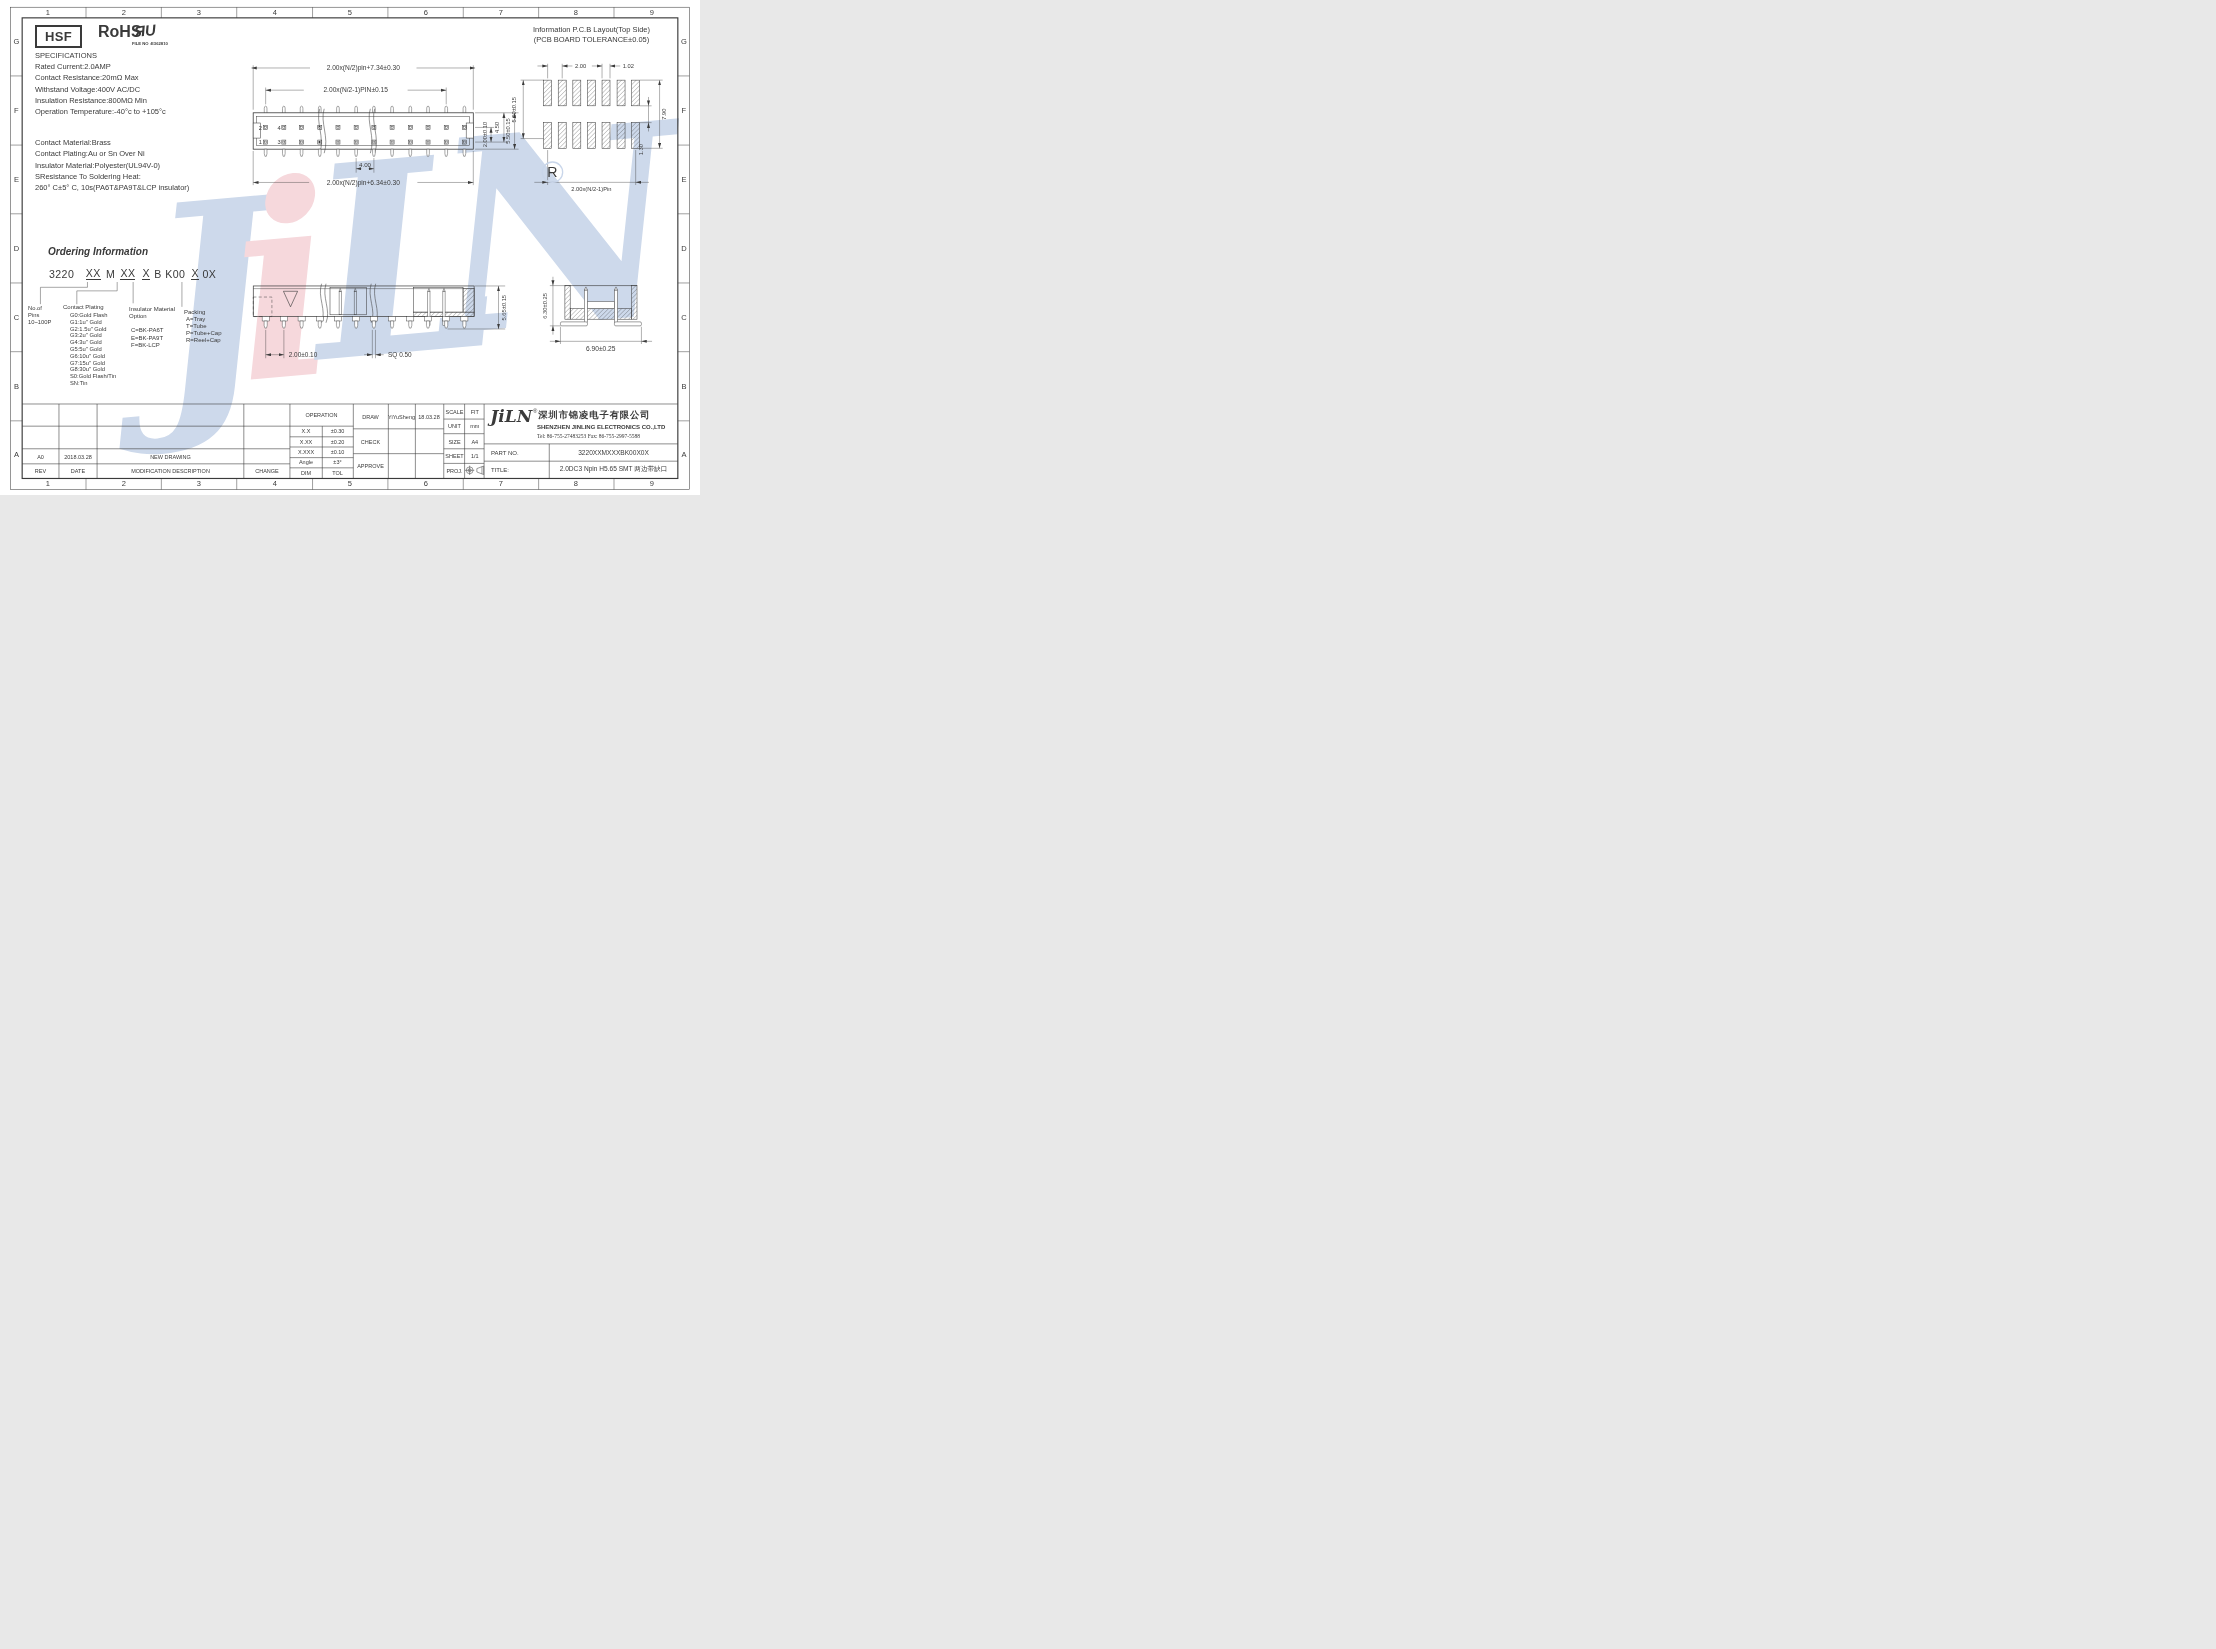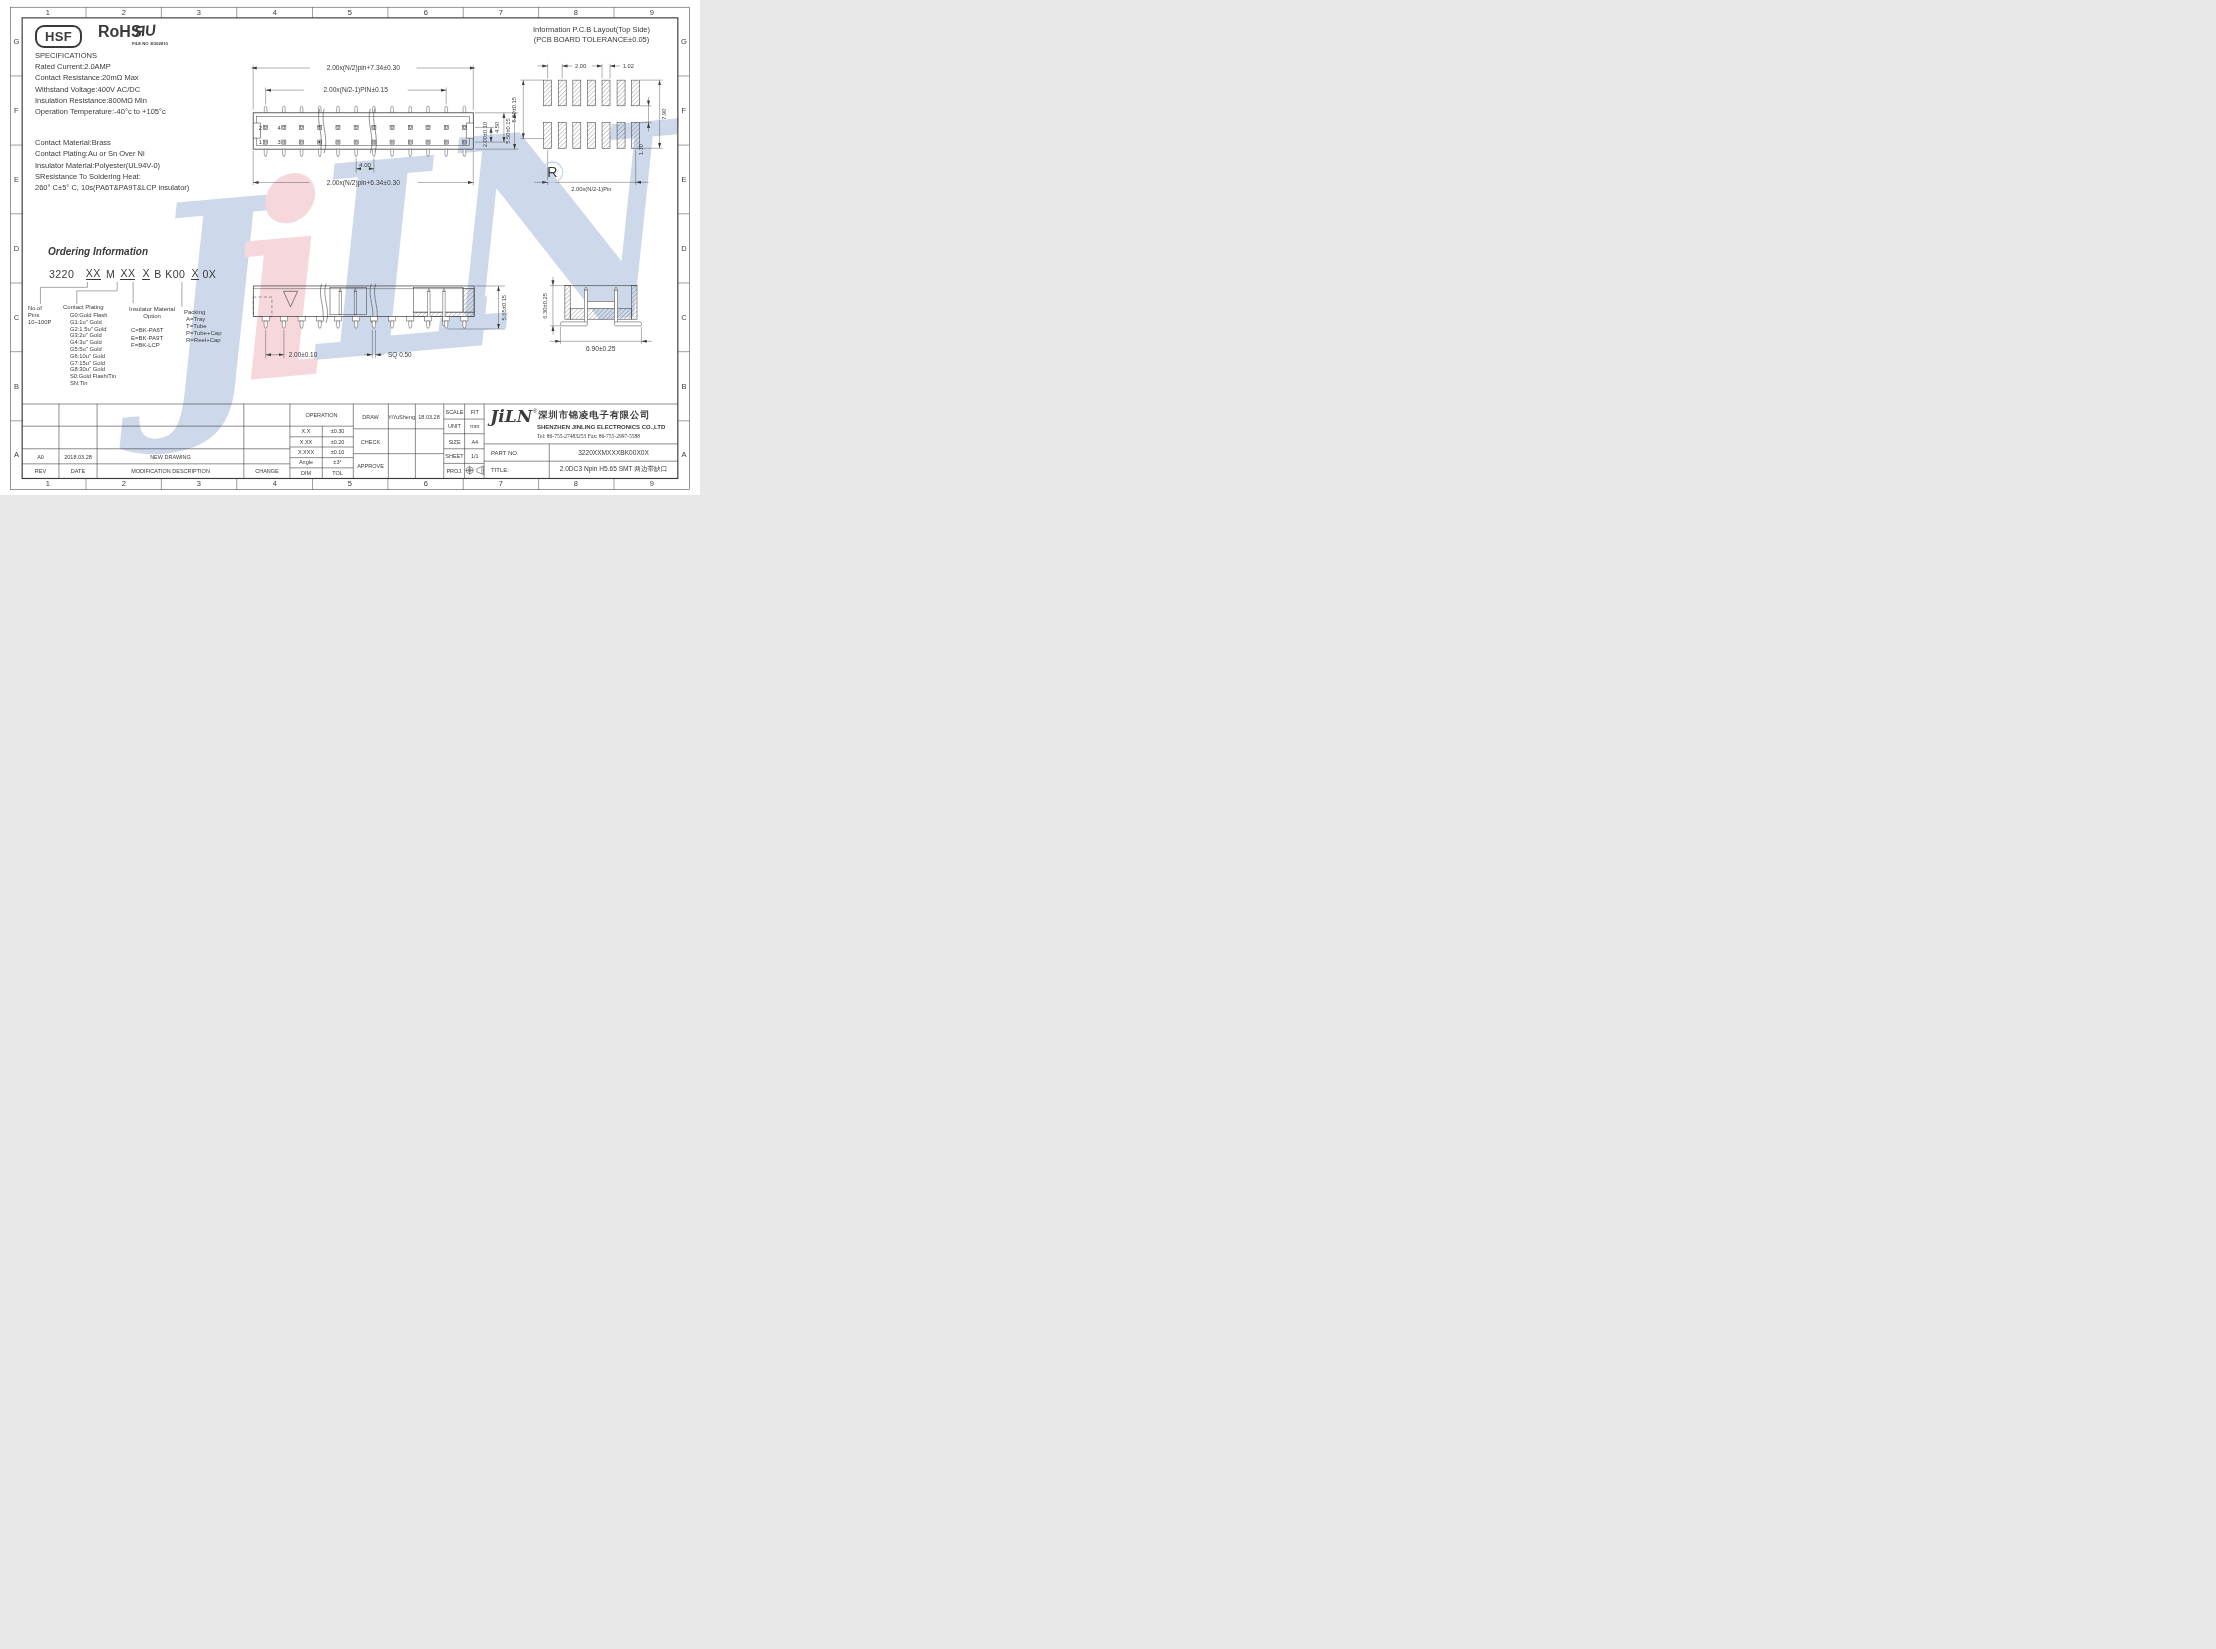--- a/index.html
+++ b/index.html
@@ -1,19 +1,19 @@
 <!DOCTYPE html>
 <html style="font-size:7px"><head>
 <meta charset="utf-8">
 <style>
   html,body{margin:0;padding:0;background:#e8e8e8;}
   #canvas{position:relative;width:700px;height:495px;background:#ffffff;overflow:hidden;
           font-family:"Liberation Sans",sans-serif;color:#3a3a3a;}
   .abs{position:absolute;}
-  .ctr{display:flex;align-items:center;justify-content:center;text-align:center;border-radius:9px;}
+  .ctr{display:flex;align-items:center;justify-content:center;text-align:left;}
   .wm{position:absolute;font-family:"DejaVu Serif",serif;font-style:italic;font-weight:bold;
       line-height:1;z-index:0;user-select:none;}
   svg{overflow:visible;}
   svg text{font-family:"Liberation Sans",sans-serif;fill:#3a3a3a;}
   .dim{font-size:15px;}
   .dims{font-size:13px;}
   .spec{font-size:7.5px;line-height:11.3px;white-space:pre;}
   .gridlbl{font-size:7.5px;}
   .cell{position:absolute;display:flex;align-items:center;justify-content:center;text-align:center;}
   .tb{font-size:5.5px;}

